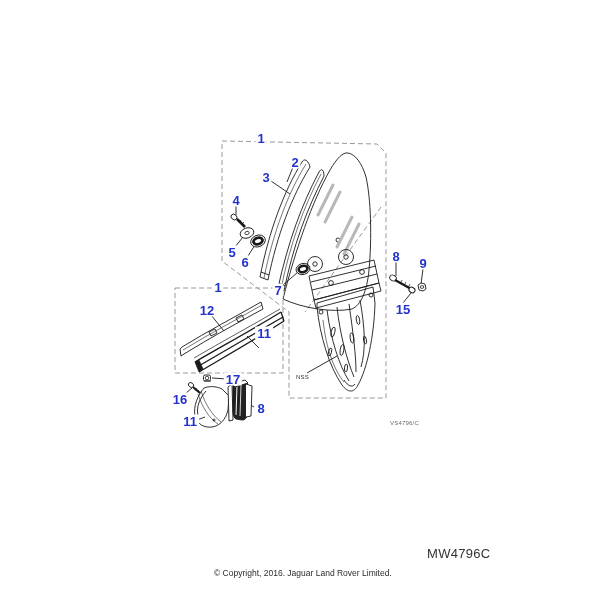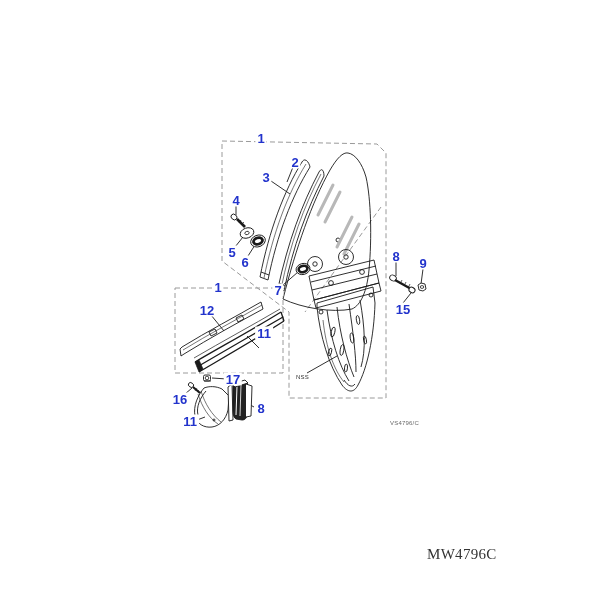--- a/index.html
+++ b/index.html
@@ -10,21 +10,21 @@
   .stage svg{position:absolute;left:0;top:0;}
   .callout{
     position:absolute;transform:translate(-50%,-50%);
     color:var(--callout-color,#2233cc);font-size:13px;font-weight:700;
     line-height:1;background:#ffffff;padding:0 2px;letter-spacing:0px;
     cursor:default;user-select:none;
   }
   .tinytext{position:absolute;color:#333;}
   .nss{font-size:6px;letter-spacing:.2px;}
   .sheetcode{font-size:6px;color:#6a6a6a;letter-spacing:.2px;}
-  .figcode{font-size:15px;color:#333;letter-spacing:.3px;font-family:Liberation Serif, serif;}
+  .figcode{font-size:13px;color:#333;letter-spacing:.3px;}
   .copyright{font-size:8.5px;color:#2b2b2b;}
 </style>
 </head>
 <body>
 
 <div class="stage">
 
   <svg width="600" height="600" viewBox="0 0 600 600">
 
     <g stroke="#9a9a9a" stroke-width="1" fill="none" stroke-dasharray="5 3">
@@ -205,13 +205,14 @@
   <div class="callout" style="left:207px;top:310px">12</div>
   <div class="callout" style="left:218px;top:287px">1</div>
   <div class="callout" style="left:190px;top:421px">11</div>
   <div class="callout" style="left:261px;top:408px">8</div>
   <div class="callout" style="left:180px;top:399px">16</div>
   <div class="callout" style="left:233px;top:379px">17</div>
 
   <div class="tinytext nss" style="left:296px;top:374px">NSS</div>
   <div class="tinytext sheetcode" style="left:390px;top:420px">VS4796/C</div>
   <div class="tinytext figcode" style="left:427px;top:546px">MW4796C</div>
+  <div class="tinytext copyright" style="left:214px;top:568px">© Copyright, 2016. Jaguar Land Rover Limited.</div>
 </div>
 
 </body></html>

